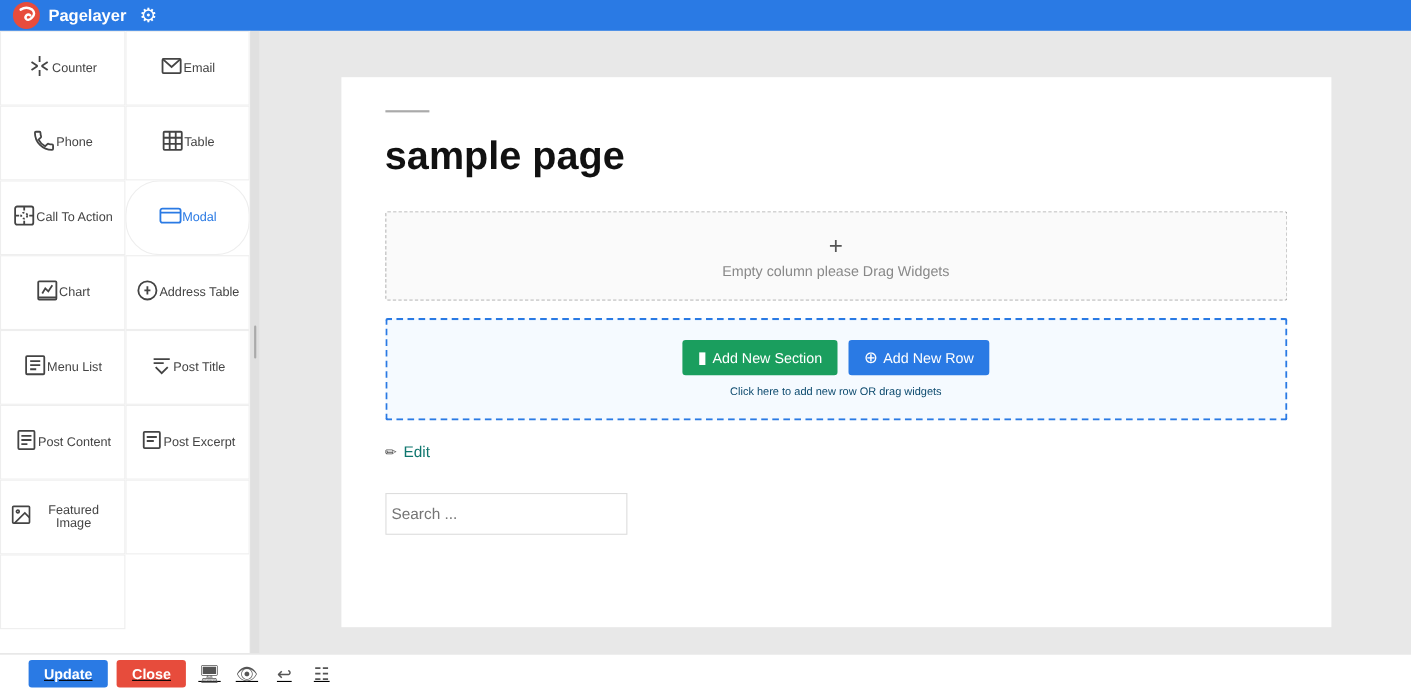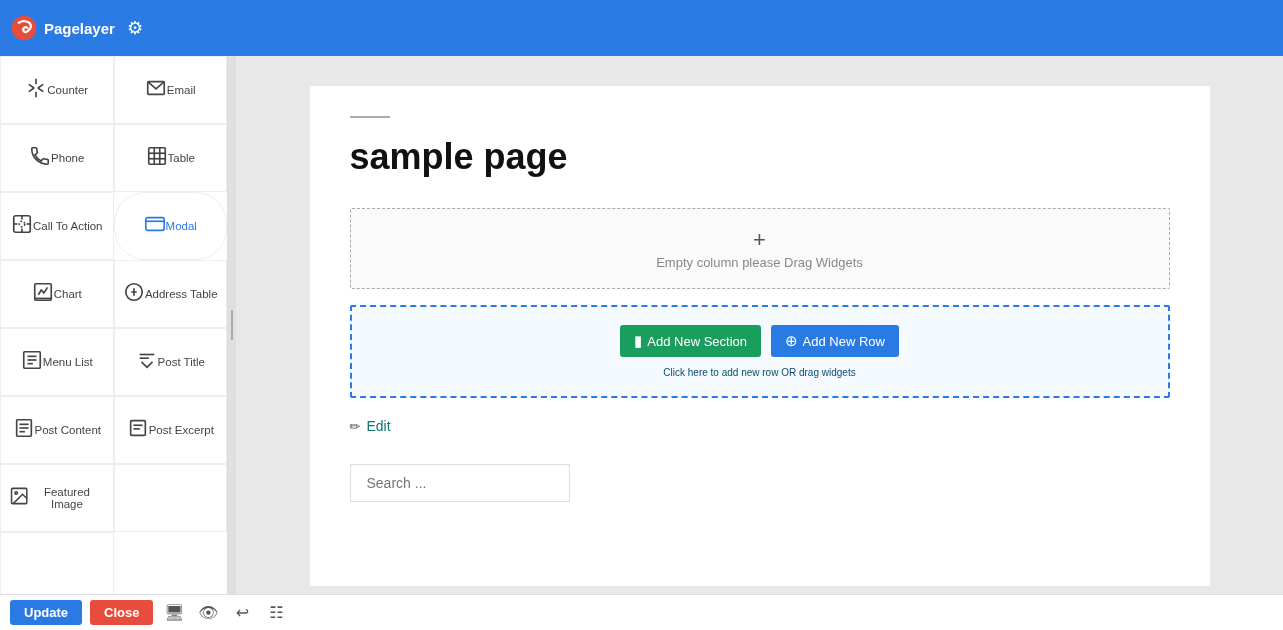--- a/index.html
+++ b/index.html
@@ -1,21 +1,21 @@
 <!DOCTYPE html>
 <html><head>
   <meta charset="utf-8">
   <style>
     * { box-sizing: border-box; margin: 0; padding: 0; }
     body { font-family: -apple-system, BlinkMacSystemFont, 'Segoe UI', sans-serif; background: #f0f0f0; display: flex; flex-direction: column; height: 630px; overflow: hidden; }
 
     
     .topbar {
       background: #2a7ae4;
-      height: 56px;
+      height: 28px;
       display: flex;
       align-items: center;
       padding: 0 10px;
       gap: 8px;
       flex-shrink: 0;
     }
     .topbar-logo { display: flex; align-items: center; gap: 6px; color: white; font-weight: bold; font-size: 15px; }
     .topbar-logo svg { width: 28px; height: 28px; }
     .topbar-gear { margin-left: 4px; color: white; font-size: 18px; cursor: pointer; }
 
@@ -75,21 +75,21 @@
       flex: 1;
       background: #e8e8e8;
       overflow-y: auto;
       padding: 30px 20px;
       position: relative;
     }
 
     .page-content {
       background: #fff;
       max-width: 900px;
-      margin: 0 auto;
+      margin: 12px auto;
       padding: 30px 40px 60px;
       min-height: 500px;
       position: relative;
     }
 
     .page-separator { width: 40px; height: 2px; background: #aaa; margin-bottom: 18px; }
     .page-title { font-size: 36px; font-weight: 800; color: #111; margin-bottom: 30px; }
 
     
     .empty-column {
@@ -140,37 +140,38 @@
     .add-section-hint { color: #0c4a6e; font-size: 10px; }
 
     
     .edit-bar { display: flex; align-items: center; gap: 6px; margin-bottom: 20px; }
     .edit-icon { color: #555; font-size: 13px; }
     .edit-text { color: #0f766e; font-size: 14px; }
 
     
     .search-box {
       border: 1px solid #ddd;
-      padding: 10px 16px;
+      padding: 10px 5px;
       width: 220px;
       font-size: 14px;
       color: #999;
       outline: none;
     }
 
     
     .bottom-toolbar {
       height: 36px;
       background: #fff;
       border-top: 1px solid #ddd;
       display: flex;
       align-items: center;
-      padding: 0 10px;
+      padding: 0 26px;
       gap: 8px;
       flex-shrink: 0;
+      text-decoration: underline;
     }
     .btn-update {
       background: #2a7ae4;
       color: white;
       border: none;
       padding: 5px 14px;
       border-radius: 3px;
       cursor: pointer;
       font-size: 13px;
       font-weight: 600;

